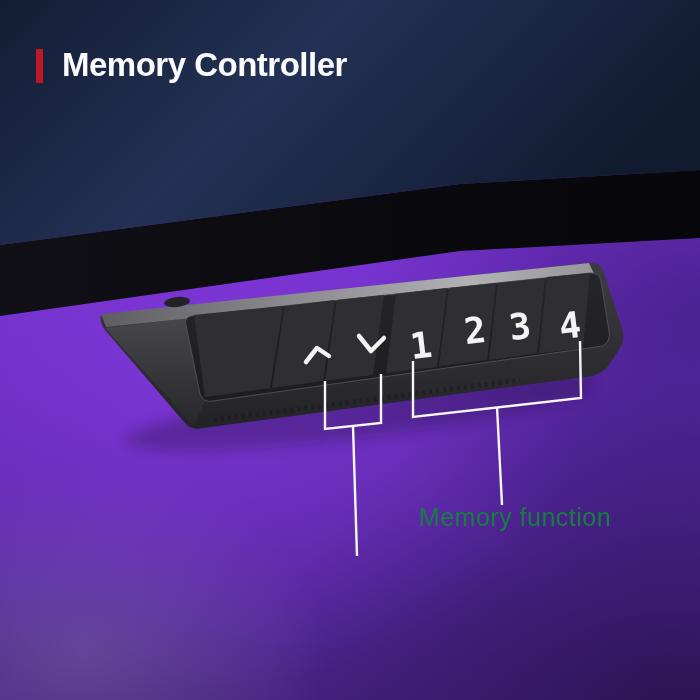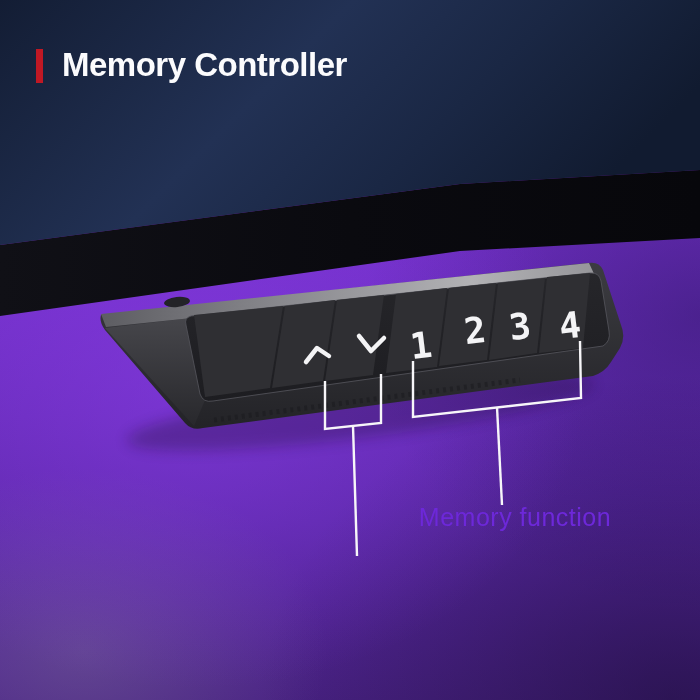--- a/index.html
+++ b/index.html
@@ -15,21 +15,21 @@
   }
   .scene{position:absolute;inset:0;}
   svg{position:absolute;left:0;top:0;}
   .title-wrap{position:absolute;left:36px;top:47px;display:flex;align-items:center;}
   .accent-bar{width:7px;height:34px;background:#c01824;margin-right:19px;margin-top:2px;}
   .page-title{
     color:#fbfbfd;font-size:33px;font-weight:700;line-height:36px;
     letter-spacing:-0.5px;white-space:nowrap;
   }
   .callout-label{
-    position:absolute;color:#6d28d9;text-align:center;
+    position:absolute;color:#15803d;text-align:center;
     letter-spacing:0.5px;white-space:nowrap;
   }
   .label-updown{left:288px;top:565px;width:160px;font-size:27px;}
   .label-memory{left:415px;top:503px;width:200px;font-size:25px;}
   .digit{
     font-family:"DejaVu Sans Mono",monospace;font-weight:700;
     fill:#f4f4f6;font-size:36px;
   }
 </style>
 </head>

